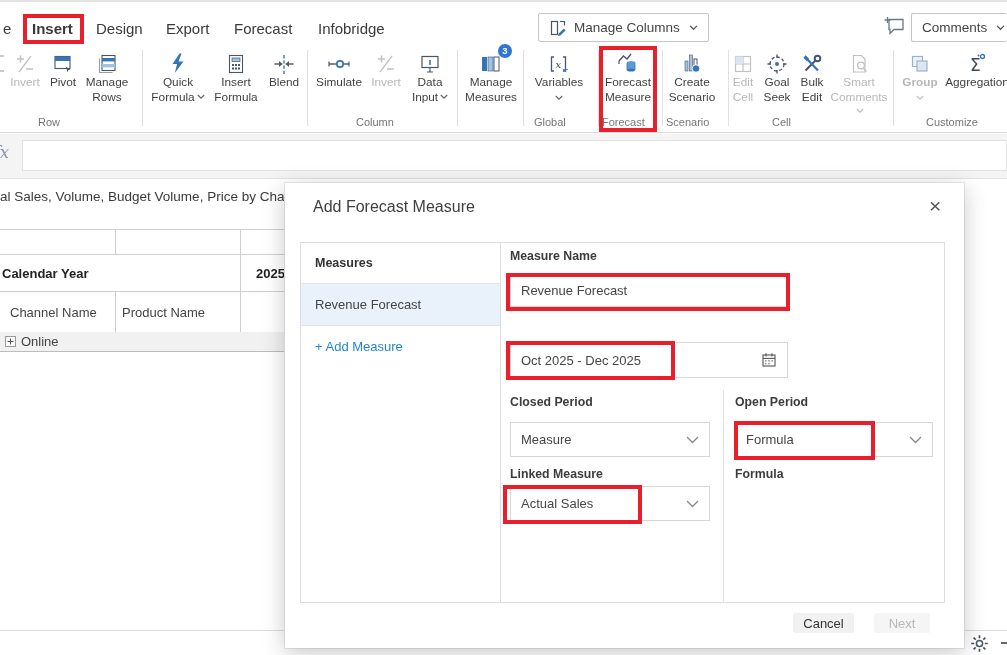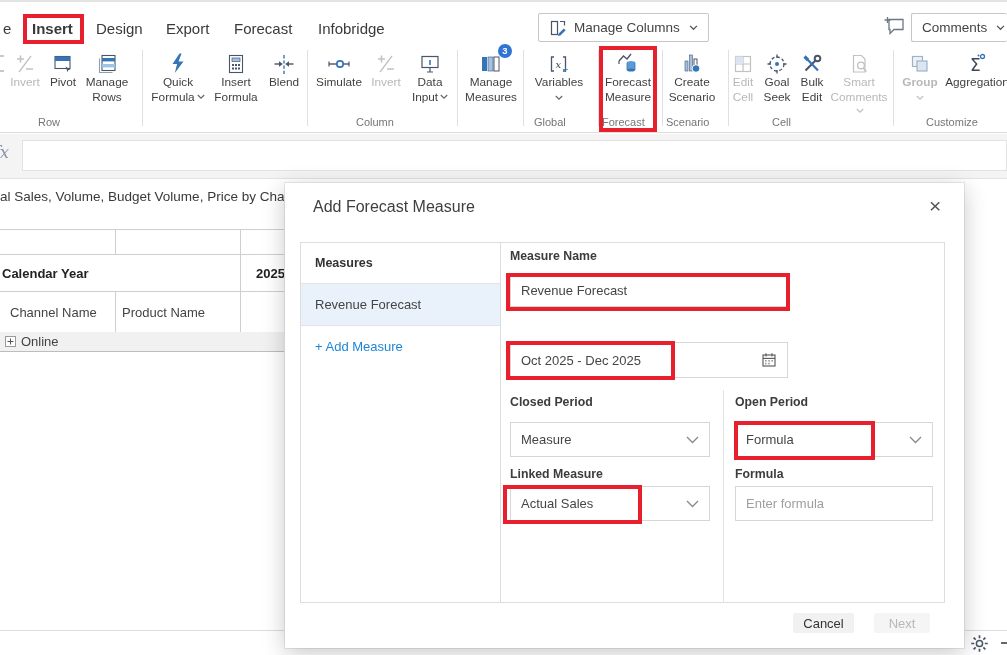--- a/index.html
+++ b/index.html
@@ -505,23 +505,20 @@
     <div class="field" style="left:225px;top:303px;width:200px;height:35px;">
       <span class="val">Actual Sales</span>
       <span>
           <svg width="13" height="8" viewBox="0 0 13 8">
             <path d="M1 1l5.5 5.5L12 1" fill="none" stroke="#888" stroke-width="1.3"></path>
           </svg>
         </span>
     </div>
 
     <div class="flabel" style="left:450px;top:284px;">Formula</div>
-    <div class="field ph" style="left:450px;top:303px;width:198px;height:35px;">
-      <span class="val">Enter formula</span>
-    </div>
 
     <button class="mbtn cancel" style="left:508px;top:430px;width:61px;">Cancel</button>
     <button class="mbtn next" style="left:589px;top:430px;width:56px;">Next</button>
   </div>
 
   <div class="redbox" style="left:23px;top:14px;width:61px;height:30px;"></div>
   <div class="redbox" style="left:599px;top:46px;width:58px;height:86px;"></div>
   <div class="redbox" style="left:506px;top:273px;width:284px;height:38px;"></div>
   <div class="redbox" style="left:506px;top:341px;width:169px;height:39px;"></div>
   <div class="redbox" style="left:734px;top:421px;width:141px;height:39px;"></div>

